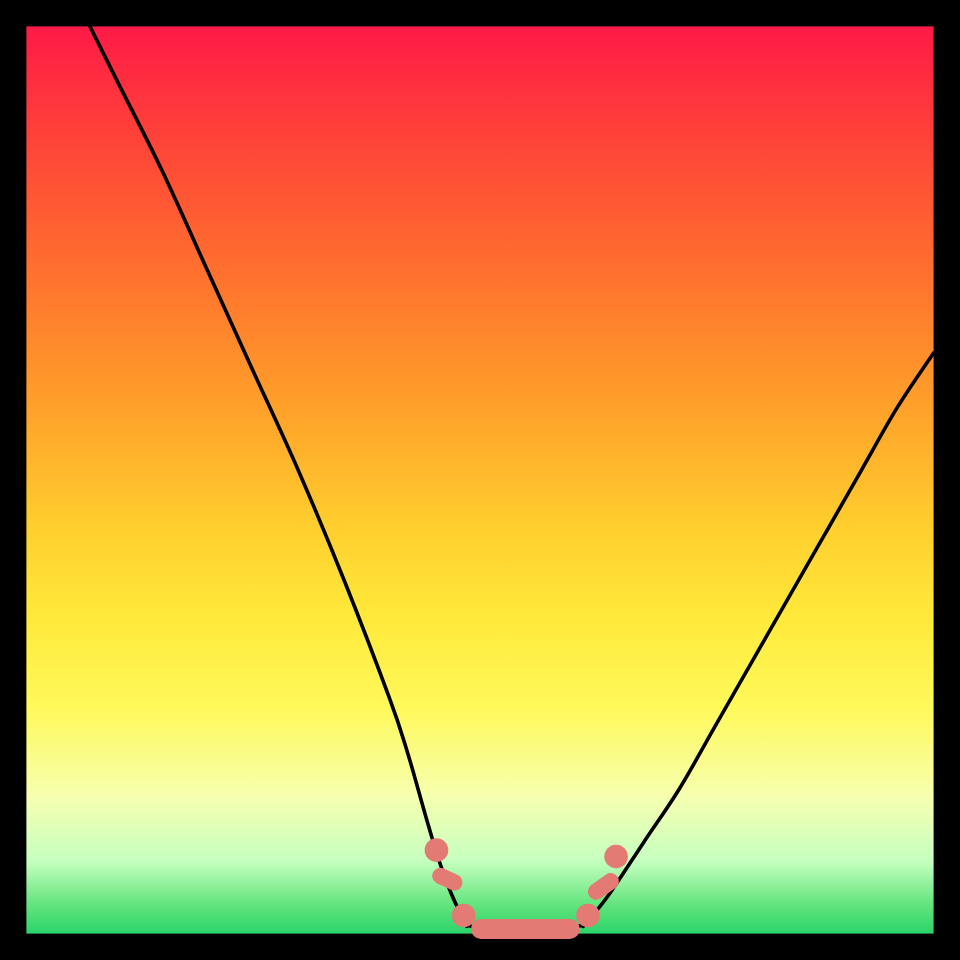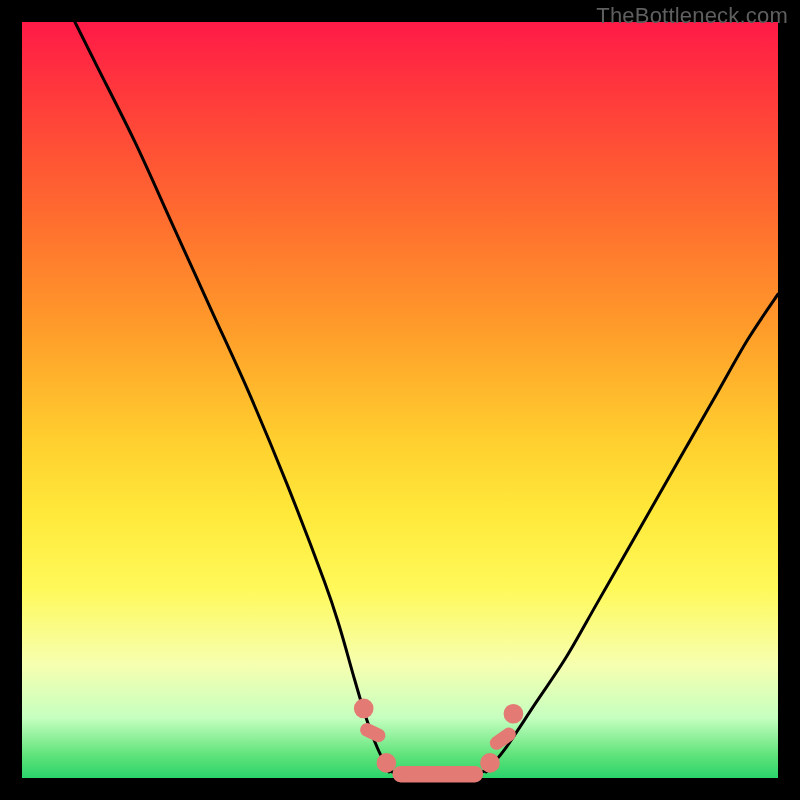--- a/index.html
+++ b/index.html
@@ -76,14 +76,13 @@
           <circle cx="341.712" cy="686.448" r="9.828000000000001" class="dot"></circle>
           <rect x="343.98" y="697.41" width="13.608000000000002" height="26.46" rx="6.804000000000001" ry="6.804000000000001" class="pill" transform="rotate(-65 350.784 710.64)"></rect>
           <circle cx="364.39200000000005" cy="740.88" r="9.828000000000001" class="dot"></circle>
           <rect x="370.44" y="743.904" width="90.72" height="16.632" rx="8.316" ry="8.316" class="pill" transform="rotate(0 415.8 752.22)"></rect>
           <circle cx="467.964" cy="740.88" r="9.828000000000001" class="dot"></circle>
           <rect x="474.01200000000006" y="702.324" width="13.608000000000002" height="28.727999999999998" rx="6.804000000000001" ry="6.804000000000001" class="pill" transform="rotate(55 480.81600000000003 716.688)"></rect>
           <circle cx="491.40000000000003" cy="691.74" r="9.828000000000001" class="dot"></circle>
         </g>
     </svg>
   </div>
-  <div class="watermark">TheBottleneck.com</div>
 </div>
 
 </body></html>

